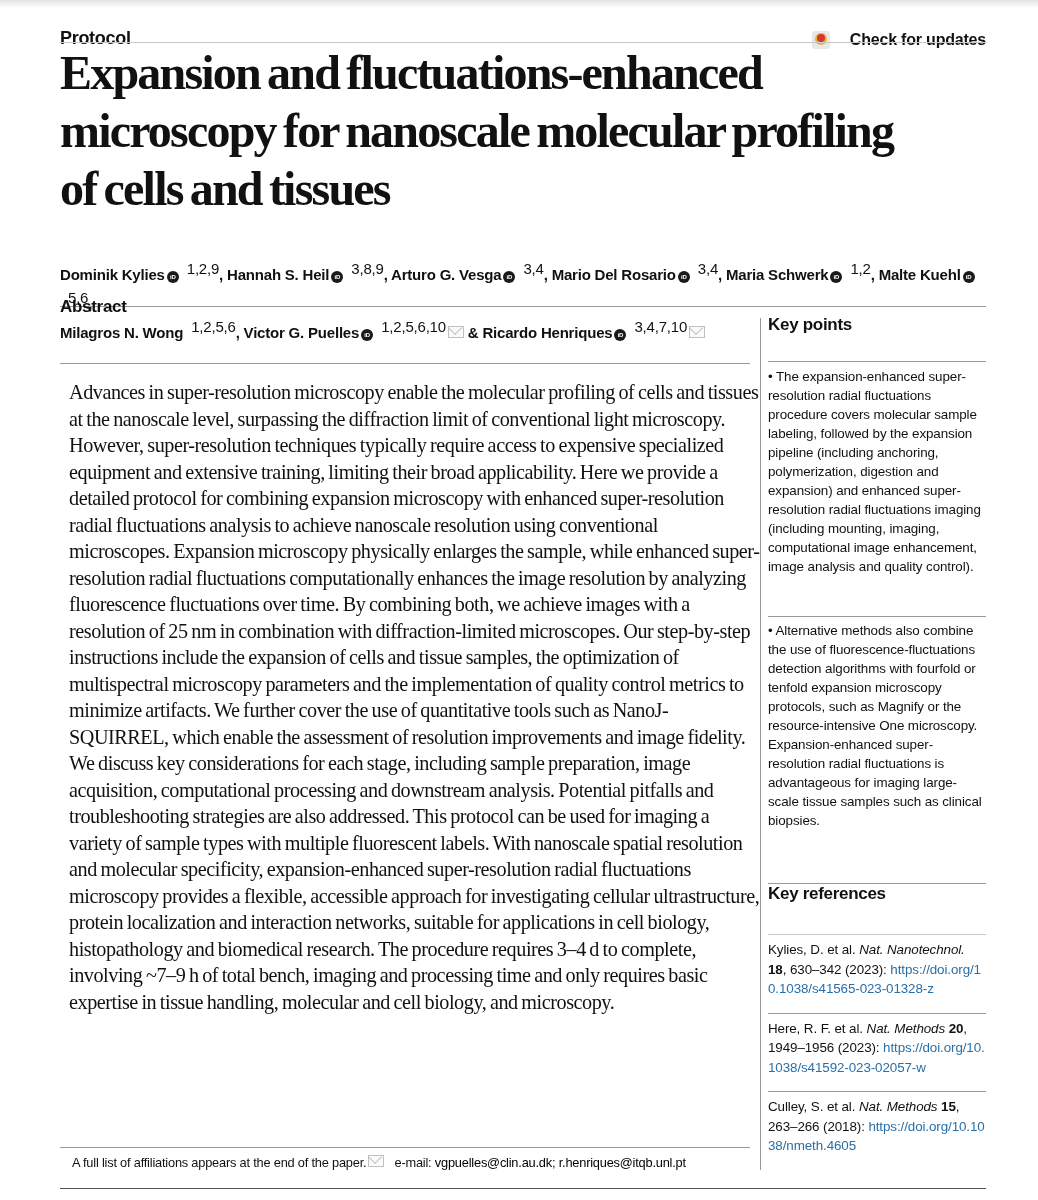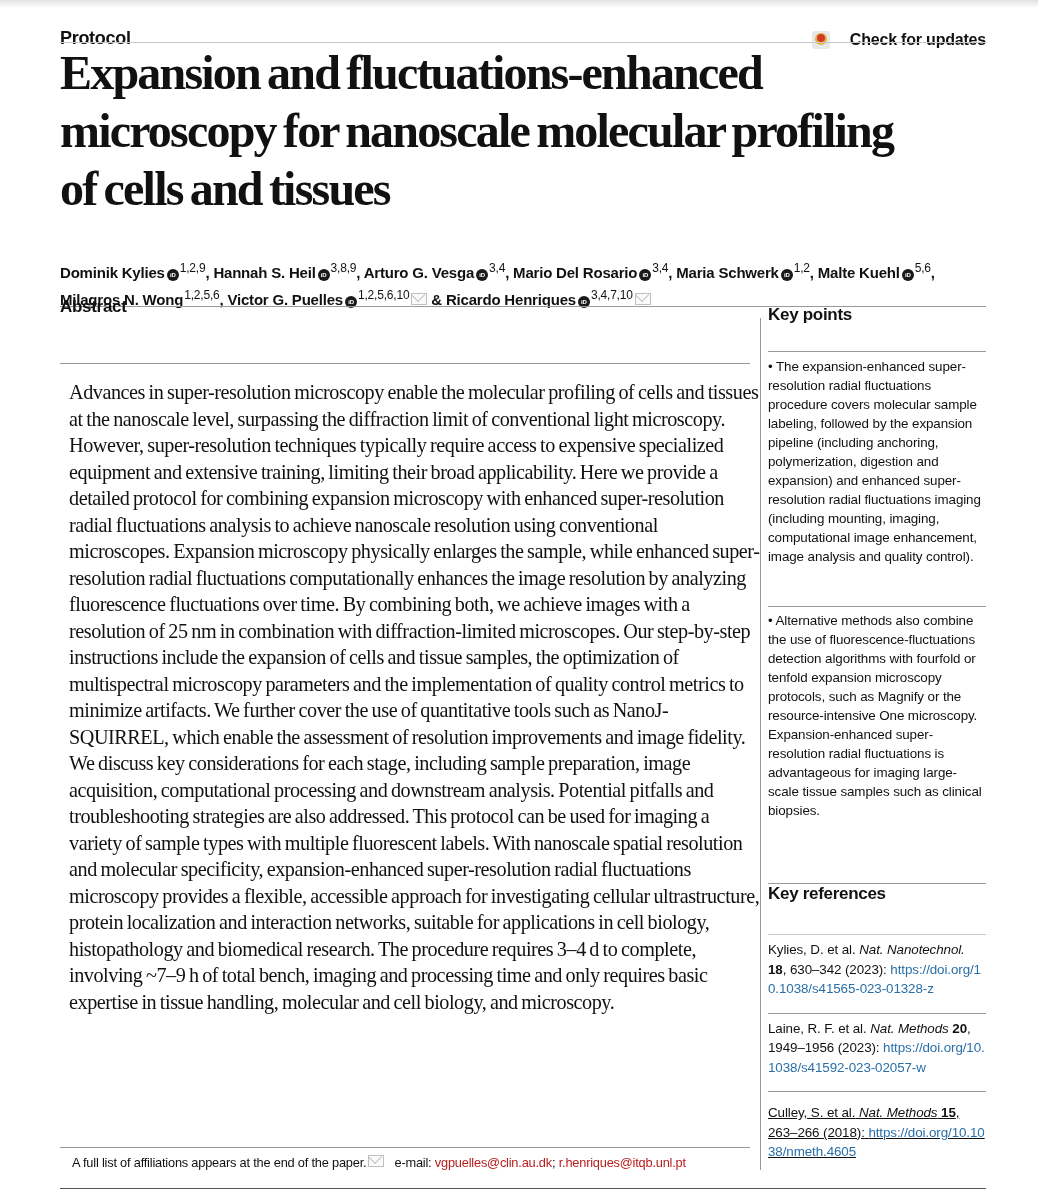--- a/index.html
+++ b/index.html
@@ -15,21 +15,21 @@
     .check-icon { width: 18px; height: 18px; border-radius: 3px; background: #e8e8e8; position: relative; display: inline-block; }
     .check-icon::before { content: ""; position: absolute; left: 3px; top: 2px; width: 12px; height: 12px; border-radius: 50%; background: #e1b73a; }
     .check-icon::after { content: ""; position: absolute; left: 5px; top: 3px; width: 8px; height: 8px; border-radius: 50%; background: #d6372d; }
     .rule-top { position: absolute; left: 60px; top: 42px; width: 926px; height: 1px; background: #c8c8c8; }
 
     .title { position: absolute; left: 60px; top: 44px; width: 860px; margin: 0;
       font-size: 48px; line-height: 58px; font-weight: bold; letter-spacing: -1.8px; word-spacing: -3px; }
 
     .authors { position: absolute; left: 60px; top: 257px; width: 940px; font-size: 15px; font-weight: bold; line-height: 23px; letter-spacing: -0.2px; }
     .orcid { display: inline-block; width: 12px; height: 12px; border-radius: 50%; background: #1a1a1a; color: #fff; font-size: 6px; line-height: 12px; text-align: center; vertical-align: 1px; margin-left: 2px; font-weight: bold; }
-    .sup { font-size: 12px; font-weight: normal; vertical-align: 6px; margin-left: 1px; }
+    .sup { font-size: 15px; font-weight: normal; vertical-align: 6px; margin-left: 8px; }
     .mail-icon { display: inline-block; width: 14px; height: 10px; border: 1px solid #c0c0c0; vertical-align: 0px; margin-left: 2px; position: relative; background: #fafafa; cursor: pointer; }
     .mail-icon::before { content: ""; position: absolute; left: 1px; top: -4px; width: 9px; height: 9px; border-right: 1px solid #c0c0c0; border-bottom: 1px solid #c0c0c0; transform: rotate(45deg); }
 
     .rule-mid { position: absolute; left: 60px; top: 306px; width: 926px; height: 1px; background: #9a9a9a; }
     .abstract-heading { position: absolute; left: 60px; top: 297px; font-size: 17px; font-weight: bold; letter-spacing: -0.3px; }
     .rule-abstract { position: absolute; left: 60px; top: 363px; width: 690px; height: 1px; background: #9a9a9a; }
 
     .abstract-body { position: absolute; left: 60px; top: 370px; width: 692px; margin: 9px;
       font-size: 20.2px; line-height: 26.5px; letter-spacing: -0.45px; word-spacing: -1px; }
 
@@ -38,21 +38,21 @@
     .side { position: absolute; left: 768px; width: 218px; }
     .side-heading { font-size: 17px; font-weight: bold; letter-spacing: -0.3px; }
     .side-rule { height: 1px; background: #9a9a9a; width: 218px; }
     .side-rule.light { background: #c8c8c8; }
     .kp-text { font-size: 13.4px; line-height: 19px; letter-spacing: -0.1px; }
     .ref-text { font-size: 13.4px; line-height: 19.5px; letter-spacing: -0.1px; }
     .ref-link { color: #2a6fa8; cursor: pointer; }
 
     .footer-rule { position: absolute; left: 60px; top: 1147px; width: 690px; height: 1px; background: #9a9a9a; }
     .footer-note { position: absolute; left: 72px; top: 1155px; font-size: 12.8px; letter-spacing: -0.2px; white-space: nowrap; }
-    .footer-note .email { color: #b91c1c; cursor: pointer; }
+    .footer-note .email { color: #000000; cursor: pointer; }
     .bottom-rule { position: absolute; left: 60px; top: 1188px; width: 926px; height: 1px; background: #555; }
   </style>
 </head>
 <body>
 
 <div class="topshade"></div>
 
 <div class="header-row">
   <div class="section-label sans">Protocol</div>
   <div class="check-updates sans">
@@ -67,38 +67,38 @@
 <div class="authors sans" id="authors"><span><span>Dominik Kylies</span><span class="orcid">iD</span><span class="sup">1,2,9</span><span>, </span></span><span><span>Hannah S. Heil</span><span class="orcid">iD</span><span class="sup">3,8,9</span><span>, </span></span><span><span>Arturo G. Vesga</span><span class="orcid">iD</span><span class="sup">3,4</span><span>, </span></span><span><span>Mario Del Rosario</span><span class="orcid">iD</span><span class="sup">3,4</span><span>, </span></span><span><span>Maria Schwerk</span><span class="orcid">iD</span><span class="sup">1,2</span><span>, </span></span><span><span>Malte Kuehl</span><span class="orcid">iD</span><span class="sup">5,6</span><span>, </span></span><br><span><span>Milagros N. Wong</span><span class="sup">1,2,5,6</span><span>, </span></span><span><span>Victor G. Puelles</span><span class="orcid">iD</span><span class="sup">1,2,5,6,10</span><span class="mail-icon"></span><span> &amp; </span></span><span><span>Ricardo Henriques</span><span class="orcid">iD</span><span class="sup">3,4,7,10</span><span class="mail-icon"></span></span></div>
 
 <div class="rule-mid"></div>
 <div class="abstract-heading sans">Abstract</div>
 <div class="rule-abstract"></div>
 
 <p class="abstract-body serif">Advances in super-resolution microscopy enable the molecular profiling of cells and tissues at the nanoscale level, surpassing the diffraction limit of conventional light microscopy. However, super-resolution techniques typically require access to expensive specialized equipment and extensive training, limiting their broad applicability. Here we provide a detailed protocol for combining expansion microscopy with enhanced super-resolution radial fluctuations analysis to achieve nanoscale resolution using conventional microscopes. Expansion microscopy physically enlarges the sample, while enhanced super-resolution radial fluctuations computationally enhances the image resolution by analyzing fluorescence fluctuations over time. By combining both, we achieve images with a resolution of 25 nm in combination with diffraction-limited microscopes. Our step-by-step instructions include the expansion of cells and tissue samples, the optimization of multispectral microscopy parameters and the implementation of quality control metrics to minimize artifacts. We further cover the use of quantitative tools such as NanoJ-SQUIRREL, which enable the assessment of resolution improvements and image fidelity. We discuss key considerations for each stage, including sample preparation, image acquisition, computational processing and downstream analysis. Potential pitfalls and troubleshooting strategies are also addressed. This protocol can be used for imaging a variety of sample types with multiple fluorescent labels. With nanoscale spatial resolution and molecular specificity, expansion-enhanced super-resolution radial fluctuations microscopy provides a flexible, accessible approach for investigating cellular ultrastructure, protein localization and interaction networks, suitable for applications in cell biology, histopathology and biomedical research. The procedure requires 3–4 d to complete, involving ~7–9 h of total bench, imaging and processing time and only requires basic expertise in tissue handling, molecular and cell biology, and microscopy.</p>
 
 <div class="col-divider"></div>
 
-<div class="side sans" style="top:305px;">
+<div class="side sans" style="top:315px;">
   <div class="side-heading">Key points</div>
   <div class="side-rule" style="margin-top:26px;"></div>
   <div class="kp-text" style="margin-top:5px; height:245px;">• The expansion-enhanced super-resolution radial fluctuations procedure covers molecular sample labeling, followed by the expansion pipeline (including anchoring, polymerization, digestion and expansion) and enhanced super-resolution radial fluctuations imaging (including mounting, imaging, computational image enhancement, image analysis and quality control).</div>
   <div class="side-rule" style="margin-top:4px;"></div>
   <div class="kp-text" style="margin-top:4px;">• Alternative methods also combine the use of fluorescence-fluctuations detection algorithms with fourfold or tenfold expansion microscopy protocols, such as Magnify or the resource-intensive One microscopy. Expansion-enhanced super-resolution radial fluctuations is advantageous for imaging large-scale tissue samples such as clinical biopsies.</div>
 </div>
 
 <div class="side sans" style="top:883px;">
   <div class="side-rule"></div>
   <div class="side-heading" style="margin-top:0;">Key references</div>
   <div id="refs">
       <div class="side-rule light" style="margin-top: 30px;"></div>
       <div class="ref-text" style="margin-top: 5px;"><span>Kylies, D. et al.</span> <i>Nat. Nanotechnol.</i> <b>18</b>, <span>630–342 (2023):</span> <span class="ref-link" style="word-break: break-all;">https://doi.org/10.1038/s41565-023-01328-z</span></div>
       <div class="side-rule" style="margin-top: 14px;"></div>
-      <div class="ref-text" style="margin-top: 5px;"><span>Laine, R. F. et al.</span> <i>Nat. Methods</i> <b>20</b>, <span>1949–1956 (2023):</span> <span class="ref-link" style="word-break: break-all;">https://doi.org/10.1038/s41592-023-02057-w</span></div>
+      <div class="ref-text" style="margin-top: 5px;"><span>Here, R. F. et al.</span> <i>Nat. Methods</i> <b>20</b>, <span>1949–1956 (2023):</span> <span class="ref-link" style="word-break: break-all;">https://doi.org/10.1038/s41592-023-02057-w</span></div>
       <div class="side-rule" style="margin-top: 14px;"></div>
-      <div class="ref-text" style="margin-top: 11px; text-decoration: underline;"><span>Culley, S. et al.</span> <i>Nat. Methods</i> <b>15</b>, <span>263–266 (2018):</span> <span class="ref-link" style="word-break: break-all;">https://doi.org/10.1038/nmeth.4605</span></div>
+      <div class="ref-text" style="margin-top: 5px;"><span>Culley, S. et al.</span> <i>Nat. Methods</i> <b>15</b>, <span>263–266 (2018):</span> <span class="ref-link" style="word-break: break-all;">https://doi.org/10.1038/nmeth.4605</span></div>
     </div>
 </div>
 
 <div class="footer-rule"></div>
 <div class="footer-note sans">
   <span>A full list of affiliations appears at the end of the paper.</span><span class="mail-icon"></span>
   &nbsp;&nbsp;<span>e-mail:</span>
   <span class="email">vgpuelles@clin.au.dk</span><span>;</span>
   <span class="email">r.henriques@itqb.unl.pt</span>
 </div>

